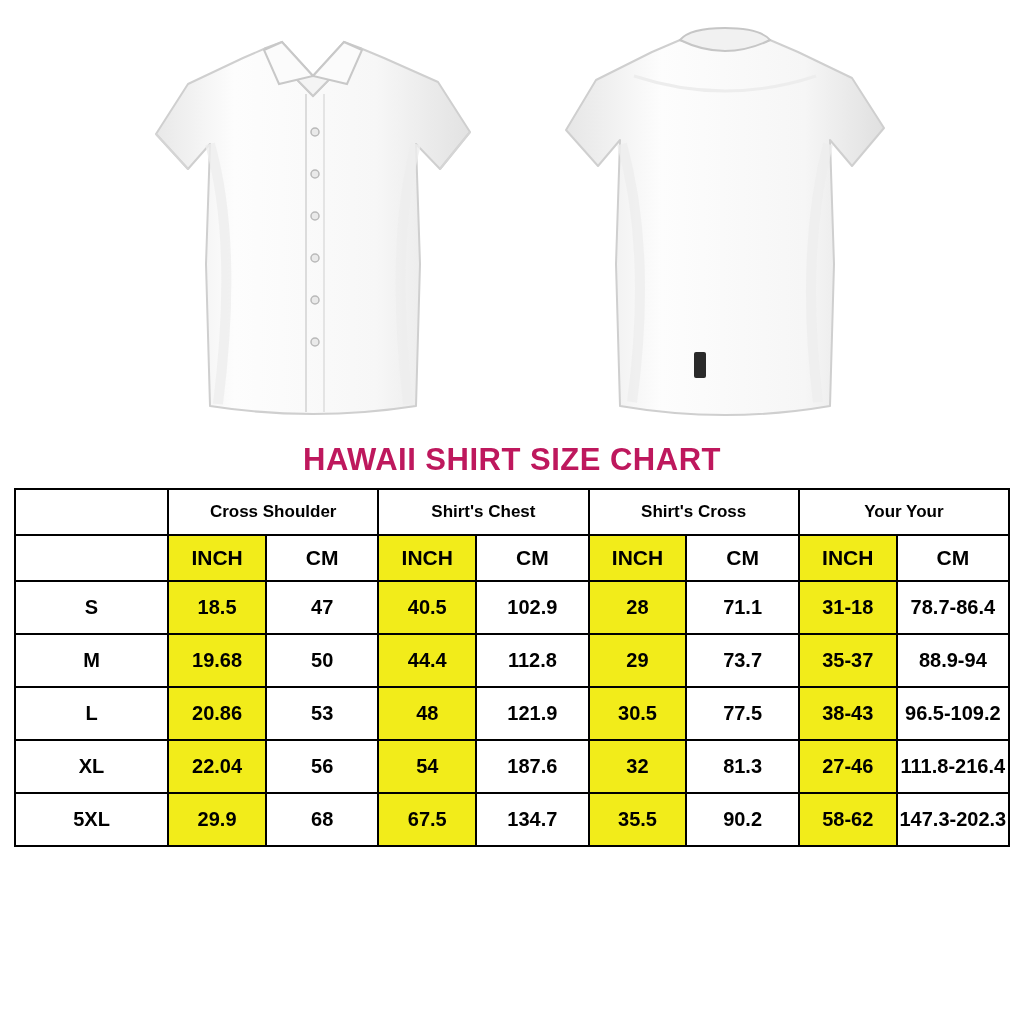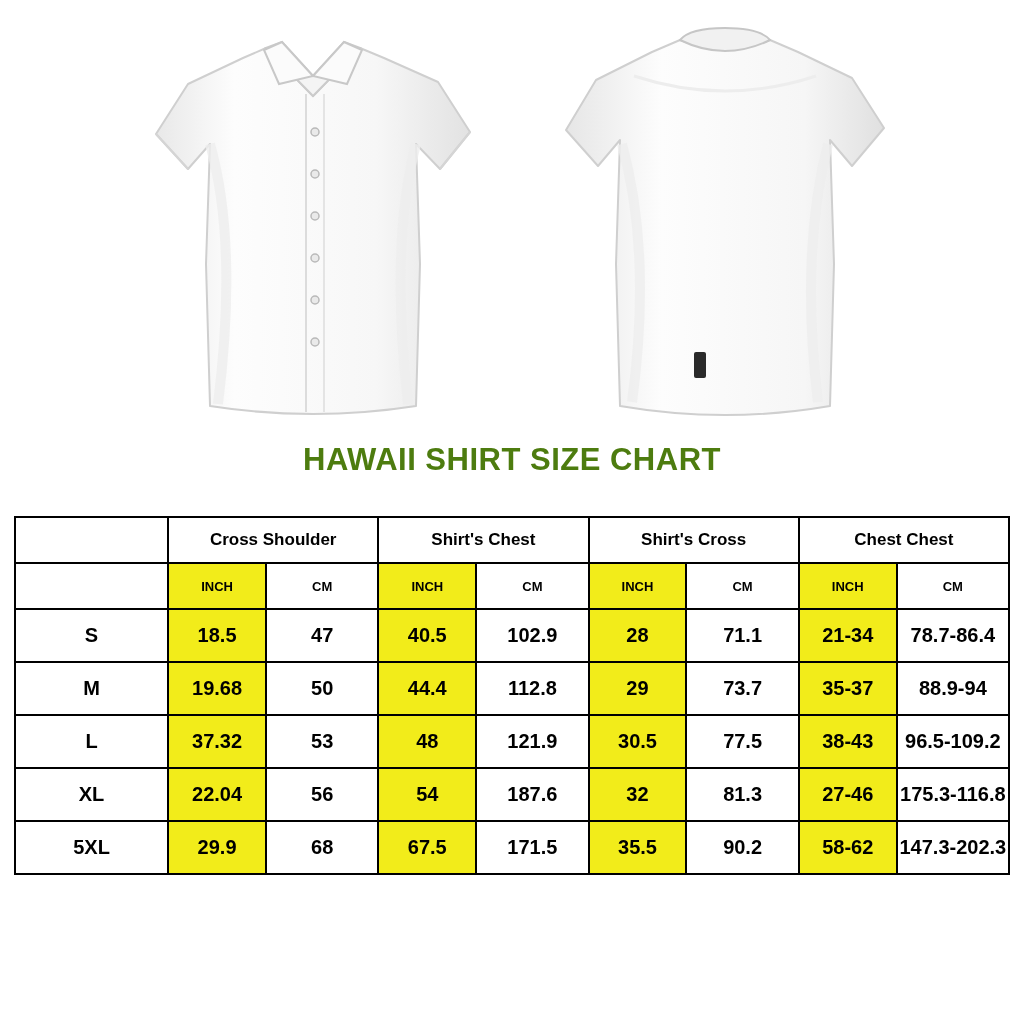--- a/index.html
+++ b/index.html
@@ -39,28 +39,27 @@
   .shirt svg { display: block; }
 
   
   .chart-title {
     text-align: center;
     font-size: 31px;
     font-weight: bold;
     letter-spacing: 0.5px;
     margin: 0;
     padding: 2px 0 10px 0;
-    color: #4d7c0f;
+    color: #be185d;
   }
 
   
   .table-wrap {
     padding: 0 14px;
     box-sizing: border-box;
-    margin-top: 28px;
   }
   table.size-chart {
     width: 996px;
     border-collapse: collapse;
     table-layout: fixed;
     background: #fff;
   }
   table.size-chart th,
   table.size-chart td {
     border: 2px solid #000;
@@ -69,21 +68,21 @@
     font-weight: bold;
     color: #000;
     padding: 0;
   }
   .grp-head {
     height: 46px;
     font-size: 17px;
   }
   .unit-row td {
     height: 44px;
-    font-size: 13px;
+    font-size: 21px;
   }
   .data-row td {
     height: 51px;
     font-size: 20px;
   }
   .hl { background: #f2ec1a; }
   .sizecol {
     font-size: 23px;
   }
   .small-val { font-size: 16px; }
@@ -173,21 +172,21 @@
           <col class="c-cm">
         <col class="c-in">
           <col class="c-cm">
       </colgroup>
       <thead>
         <tr class="grp-head">
           <th class="blank"></th>
           <th colspan="2">Cross Shoulder</th>
           <th colspan="2">Shirt's Chest</th>
           <th colspan="2">Shirt's Cross</th>
-          <th colspan="2">Chest Chest</th>
+          <th colspan="2">Your Your</th>
         </tr>
         <tr class="unit-row">
           <td class="blank"></td>
           <td class="hl">INCH</td>
           <td>CM</td>
           <td class="hl">INCH</td>
           <td>CM</td>
           <td class="hl">INCH</td>
           <td>CM</td>
           <td class="hl">INCH</td>
@@ -196,62 +195,62 @@
       </thead>
       <tbody>
         <tr class="data-row">
           <td class="sizecol">S</td>
           <td class="hl">18.5</td>
           <td>47</td>
           <td class="hl">40.5</td>
           <td>102.9</td>
           <td class="hl">28</td>
           <td>71.1</td>
-          <td class="hl">21-34</td>
+          <td class="hl">31-18</td>
           <td class="small-val">78.7-86.4</td>
         </tr>
         <tr class="data-row">
           <td class="sizecol">M</td>
           <td class="hl">19.68</td>
           <td>50</td>
           <td class="hl">44.4</td>
           <td>112.8</td>
           <td class="hl">29</td>
           <td>73.7</td>
           <td class="hl">35-37</td>
           <td class="small-val">88.9-94</td>
         </tr>
         <tr class="data-row">
           <td class="sizecol">L</td>
-          <td class="hl">37.32</td>
+          <td class="hl">20.86</td>
           <td>53</td>
           <td class="hl">48</td>
           <td>121.9</td>
           <td class="hl">30.5</td>
           <td>77.5</td>
           <td class="hl">38-43</td>
           <td class="small-val">96.5-109.2</td>
         </tr>
         <tr class="data-row">
           <td class="sizecol">XL</td>
           <td class="hl">22.04</td>
           <td>56</td>
           <td class="hl">54</td>
           <td>187.6</td>
           <td class="hl">32</td>
           <td>81.3</td>
           <td class="hl">27-46</td>
-          <td class="small-val">175.3-116.8</td>
+          <td class="small-val">111.8-216.4</td>
         </tr>
         <tr class="data-row">
           <td class="sizecol">5XL</td>
           <td class="hl">29.9</td>
           <td>68</td>
           <td class="hl">67.5</td>
-          <td>171.5</td>
+          <td>134.7</td>
           <td class="hl">35.5</td>
           <td>90.2</td>
           <td class="hl">58-62</td>
           <td class="small-val">147.3-202.3</td>
         </tr>
       </tbody>
     </table>
   </div>
 
 </div>

